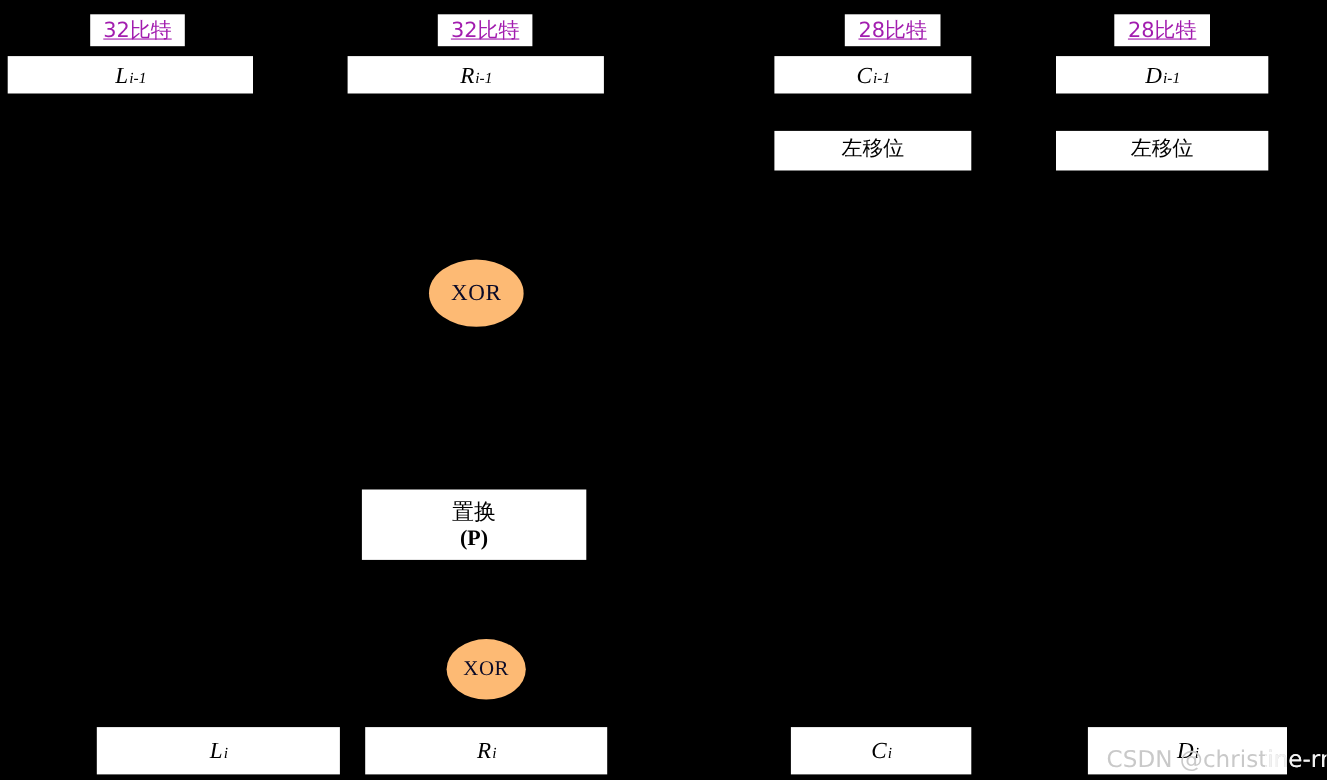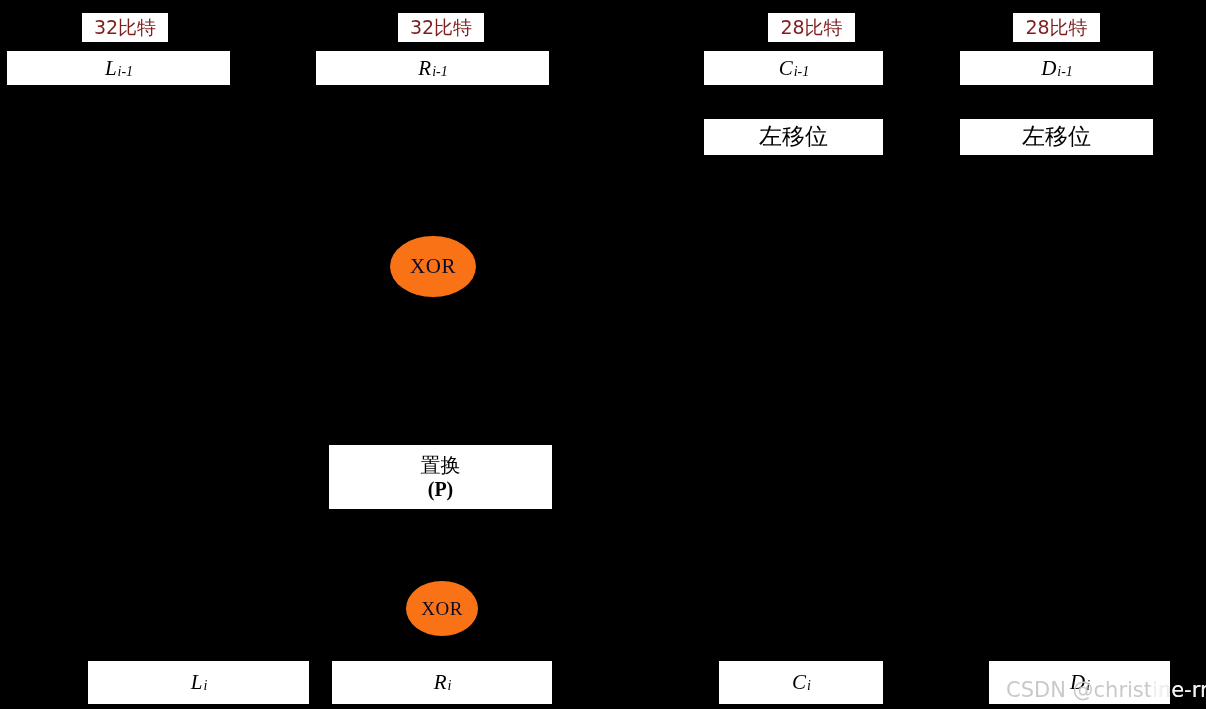--- a/index.html
+++ b/index.html
@@ -23,47 +23,48 @@
     display: flex;
     align-items: center;
     justify-content: center;
     text-align: center;
     line-height: 1.15;
     box-sizing: border-box;
   }
   .tag {
     position: absolute;
     background: #ffffff;
-    color: #7f1d1d;
+    color: #a21caf;
     display: flex;
     align-items: center;
     justify-content: center;
     font-family: "DejaVu Sans", "Liberation Sans", sans-serif;
     font-size: 19px;
     box-sizing: border-box;
+    text-decoration: underline;
   }
   .varbox {
     font-size: 21px;
     font-style: italic;
   }
   .varbox .sub {
     font-size: 14px;
     vertical-align: sub;
     position: relative;
     top: 4px;
     left: 1px;
   }
   .cnbox {
-    font-family: Liberation Serif, serif;
-    font-size: 23px;
+    font-family: Liberation Mono, monospace;
+    font-size: 19px;
     font-style: normal;
   }
   .ellipse {
     position: absolute;
-    background: #f97316;
+    background: #fdba74;
     color: #0a0a28;
     border-radius: 50%;
     display: flex;
     align-items: center;
     justify-content: center;
     font-family: "Liberation Serif", "DejaVu Serif", serif;
     font-size: 21px;
     letter-spacing: 0.5px;
   }
   .perm-inner {
@@ -133,21 +134,21 @@
     <span>D</span>
       <span class="sub">i-1</span>
   </div>
 
   <div class="box cnbox" style="left:704px; top:119px; width:179px; height:36px;">左移位</div>
 
   <div class="box cnbox" style="left:960px; top:119px; width:193px; height:36px;">左移位</div>
 
   <div class="ellipse" style="left:390px; top:236px; width:86px; height:61px;">XOR</div>
 
-  <div class="box" style="left:329px; top:445px; width:223px; height:64px;">
+  <div class="box" style="left:329px; top:445px; width:204px; height:64px;">
     <span class="perm-inner">
       <span class="perm-line1">置换</span>
       <span class="perm-line2">(P)</span>
     </span>
   </div>
 
   <div class="ellipse" style="left:406px; top:581px; width:72px; height:55px; font-size:19px;">XOR</div>
 
   <div class="box varbox" style="left:88px; top:661px; width:221px; height:43px;">
     <span>L</span>

